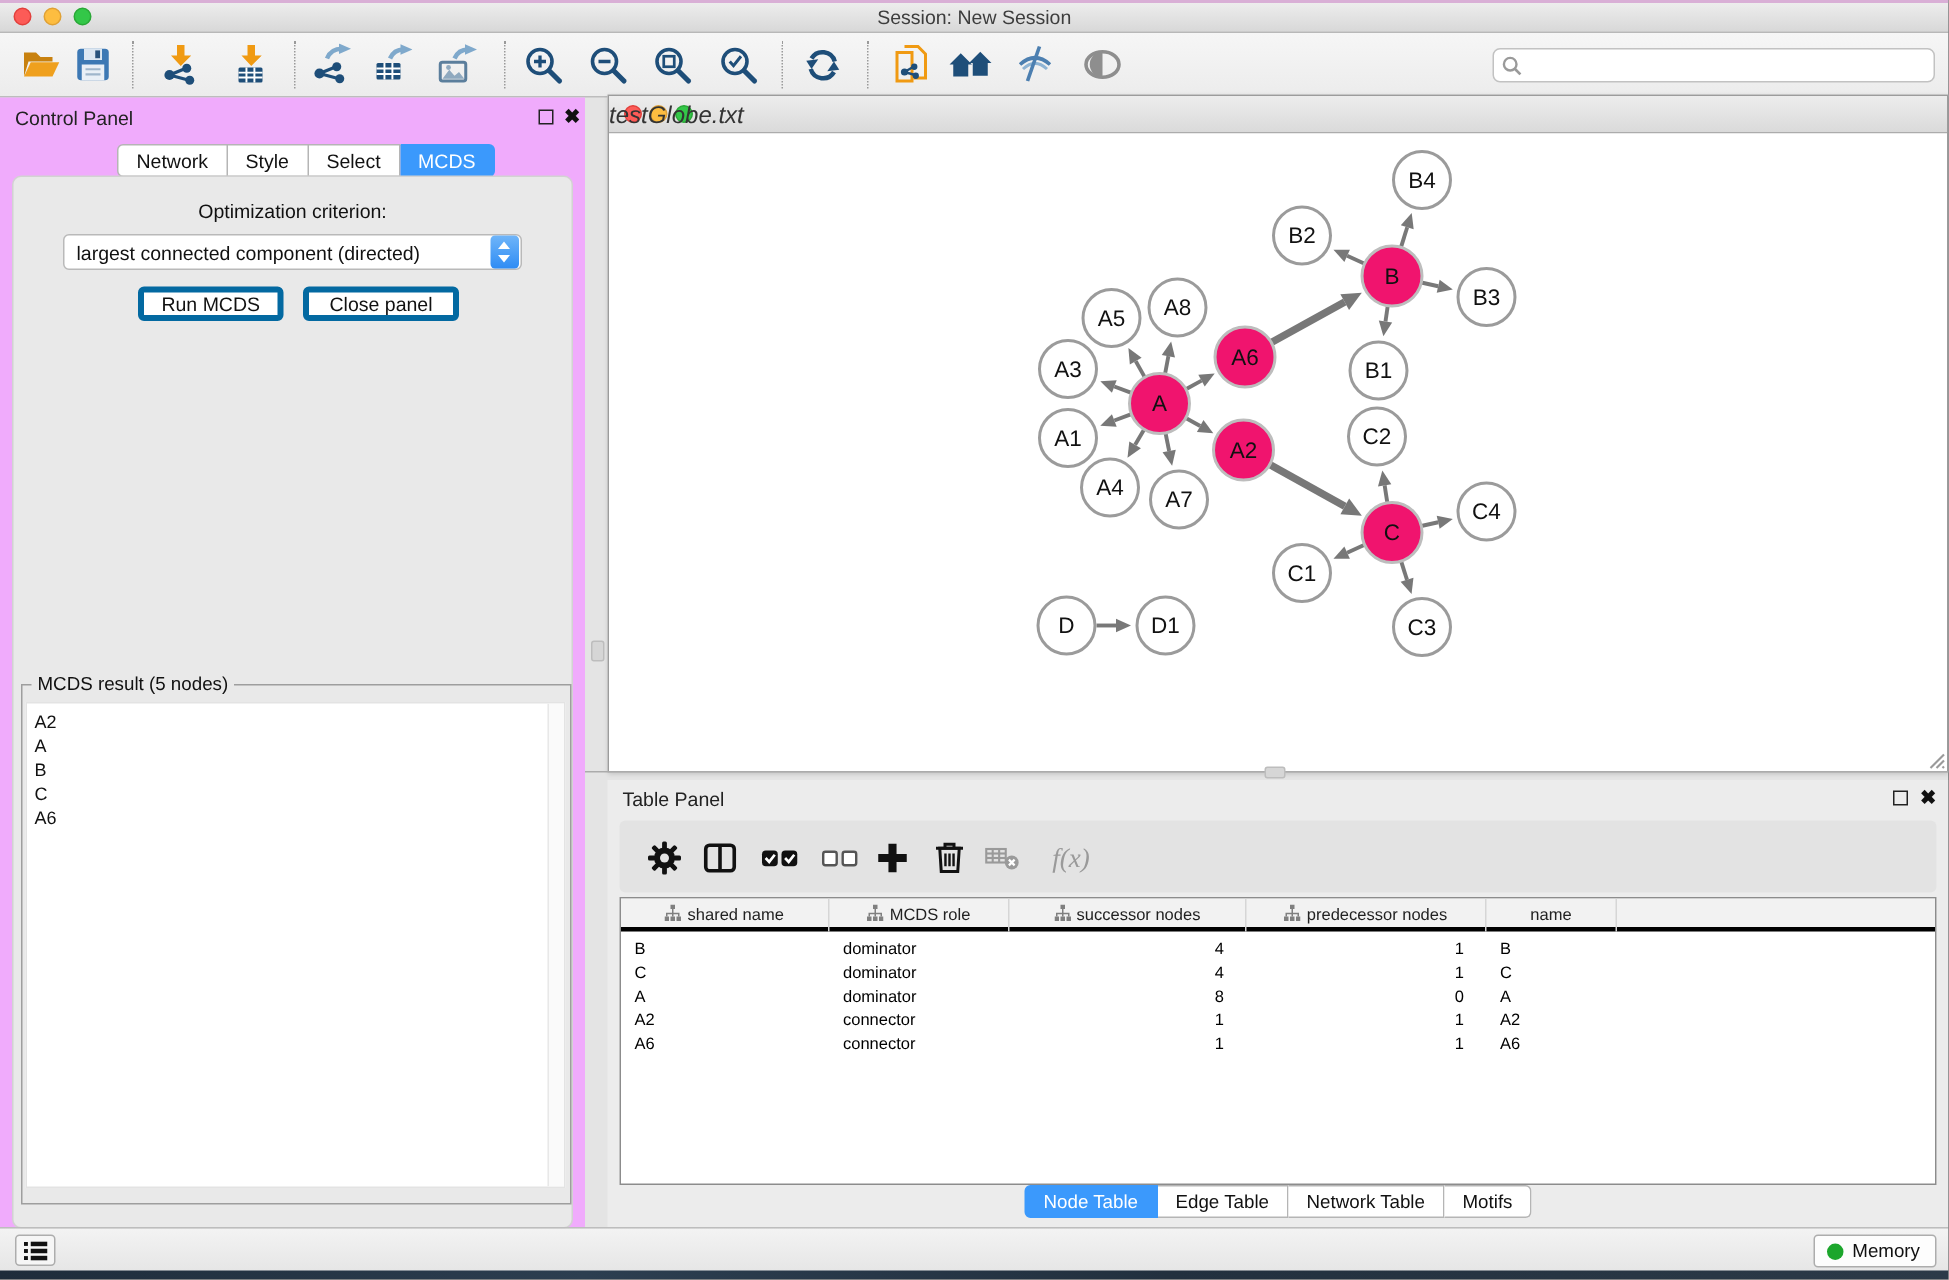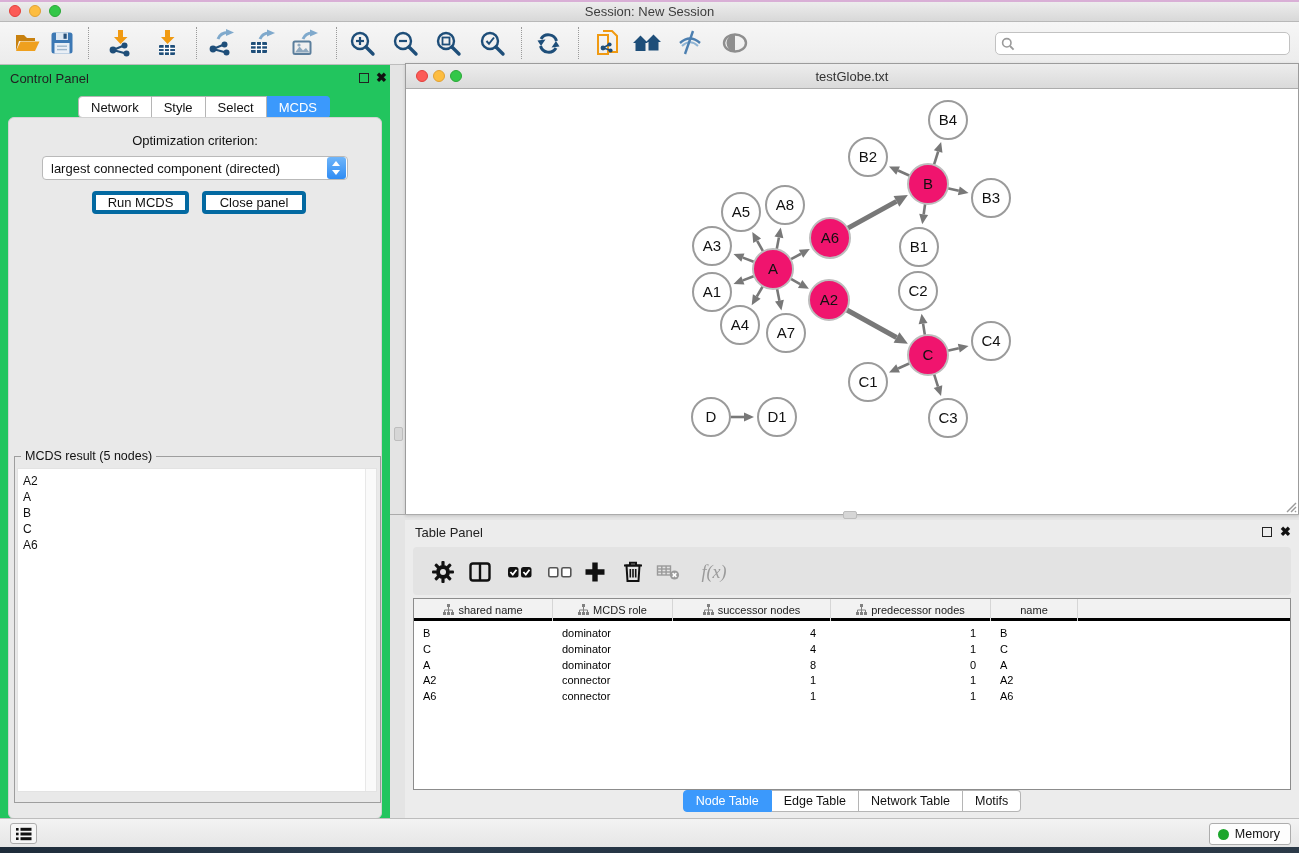--- a/index.html
+++ b/index.html
@@ -23,21 +23,21 @@
   #toolbar { position:absolute; left:0; top:22px; width:1299px; height:43px;
     background:linear-gradient(#F6F6F6,#ECECEC); border-bottom:1px solid #BDBDBD; }
   .tbicon { position:absolute; top:4px; width:34px; height:34px; display:flex;
     align-items:center; justify-content:center; cursor:default; }
   .tbsep { position:absolute; top:5px; width:0; height:32px; border-left:1px dotted #9a9a9a; }
   #search-wrap { position:absolute; left:995px; top:10px; width:295px; height:23px;
     background:#fff; border:1px solid #C2C2C2; border-radius:5px; display:flex; align-items:center; }
   #search-wrap svg { margin-left:5px; }
   #search-input { border:none; outline:none; flex:1; height:18px; font-size:12px; background:transparent; padding-left:4px;}
   
-  #control-panel { position:absolute; left:0; top:65px; width:390px; height:753px; background:#22c55e; }
+  #control-panel { position:absolute; left:0; top:65px; width:390px; height:753px; background:#f0abfc; }
   #cp-header { position:absolute; left:10px; top:6px; font-size:13px; color:#222; }
   .panel-float { position:absolute; top:8px; width:10px; height:10px; border:1.6px solid #222; background:transparent; }
   .panel-close { position:absolute; top:5px; font-size:13px; font-weight:bold; color:#111; }
   #cp-tabs { position:absolute; left:78px; top:31px; height:22px; display:flex; }
   .seg-tab { height:22px; display:flex; align-items:center; justify-content:center;
     background:#fff; border:1px solid #B5B5B5; border-left:none; font-size:13px; color:#111;
     padding:0 12px; cursor:pointer; white-space:nowrap; }
   .seg-tab:first-child { border-left:1px solid #B5B5B5; border-radius:4px 0 0 4px; }
   .seg-tab:last-child { border-radius:0 4px 4px 0; }
   .seg-tab.sel { background:#3B99FC; border-color:#3B99FC; color:#fff; }
@@ -64,21 +64,21 @@
   #result-list { position:absolute; left:2px; top:11px; right:3px; bottom:10px; background:#fff;
     border:1px solid #E3E3E3; overflow:hidden; }
   #result-scroll { position:absolute; right:0; top:0; bottom:0; width:11px; background:#FAFAFA; border-left:1px solid #E8E8E8; }
   .result-item { font-size:12px; color:#111; line-height:16px; padding-left:5px; }
   #result-list .items { padding-top:4px; }
   
   #net-window { position:absolute; left:405px; top:63px; width:894px; height:452px;
     background:#fff; border:1px solid #9C9C9C; box-shadow:0 1px 3px rgba(0,0,0,.15); }
   #net-titlebar { position:absolute; left:0; top:0; right:0; height:25px;
     background:linear-gradient(#EDEDED,#DADADA); border-bottom:1px solid #ACACAC; }
-  #net-title { position:absolute; left:0; right:0; top:5px; text-align:center; font-size:13px; color:#333; }
+  #net-title { position:absolute; left:0; right:0; top:5px; text-align:left; font-size:16px; color:#333;font-style:italic; }
   #net-canvas { position:absolute; left:0; top:25px; width:892px; height:425px; background:#fff; }
   #resize-grip { position:absolute; right:1px; bottom:1px; }
   
   .vnotch { position:absolute; left:394px; top:427px; width:9px; height:14px;
     background:#D6D6D6; border:1px solid #BDBDBD; border-radius:2px; }
   .hnotch { position:absolute; left:843px; top:511px; width:14px; height:8px;
     background:#D6D6D6; border:1px solid #BDBDBD; border-radius:2px; }
   #hdivider { position:absolute; left:390px; top:514px; width:909px; height:1px; background:#ABABAB; }
   
   #table-panel { position:absolute; left:405px; top:520px; width:894px; height:298px; background:#ECECEC; }

